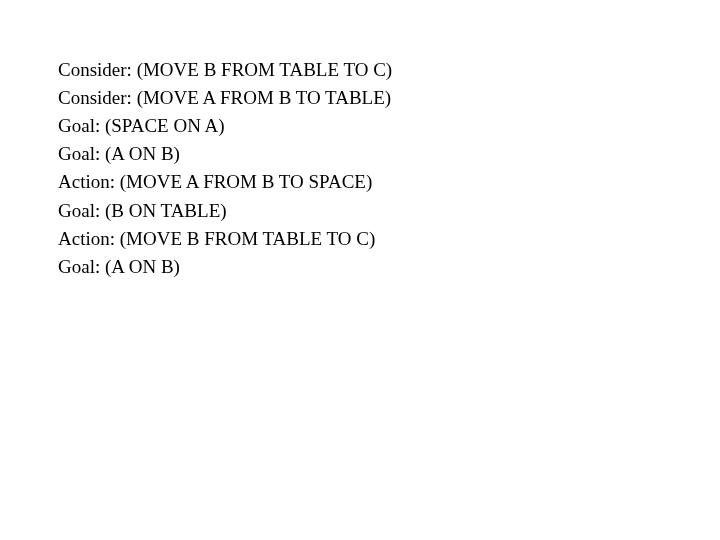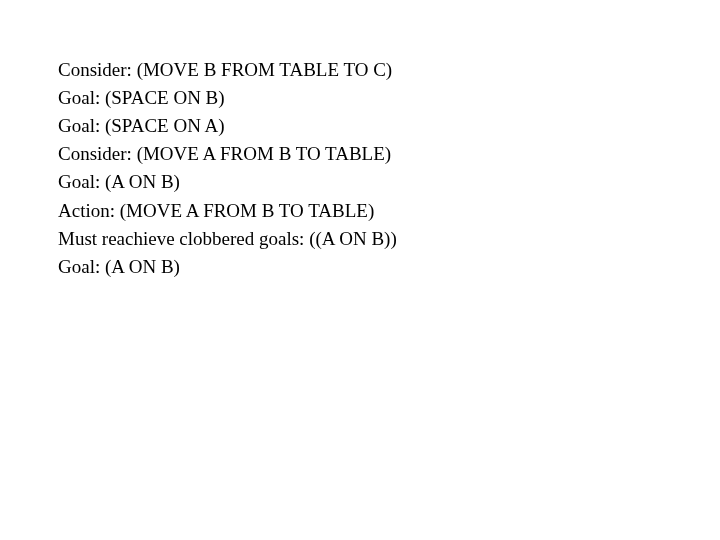--- a/index.html
+++ b/index.html
@@ -16,20 +16,20 @@
     }
     .trace-line {
       display: block;
     }
   </style>
 </head>
 <body>
 
 <div>
   <div class="trace-line">Consider: (MOVE B FROM TABLE TO C)</div>
-  <div class="trace-line">Goal: (SPACE ON B)</div>
+  <div class="trace-line">Consider: (MOVE A FROM B TO TABLE)</div>
   <div class="trace-line">Goal: (SPACE ON A)</div>
-  <div class="trace-line">Consider: (MOVE A FROM B TO TABLE)</div>
   <div class="trace-line">Goal: (A ON B)</div>
-  <div class="trace-line">Action: (MOVE A FROM B TO TABLE)</div>
-  <div class="trace-line">Must reachieve clobbered goals: ((A ON B))</div>
+  <div class="trace-line">Action: (MOVE A FROM B TO SPACE)</div>
+  <div class="trace-line">Goal: (B ON TABLE)</div>
+  <div class="trace-line">Action: (MOVE B FROM TABLE TO C)</div>
   <div class="trace-line">Goal: (A ON B)</div>
 </div>
 
 </body></html>

